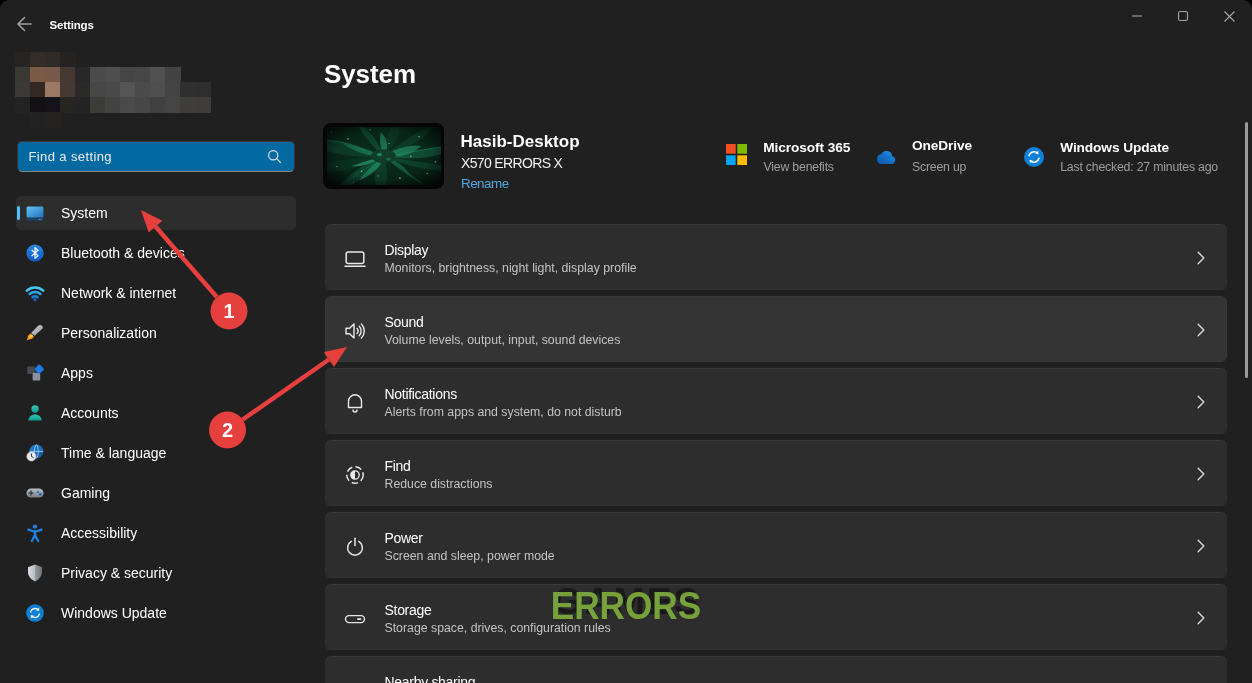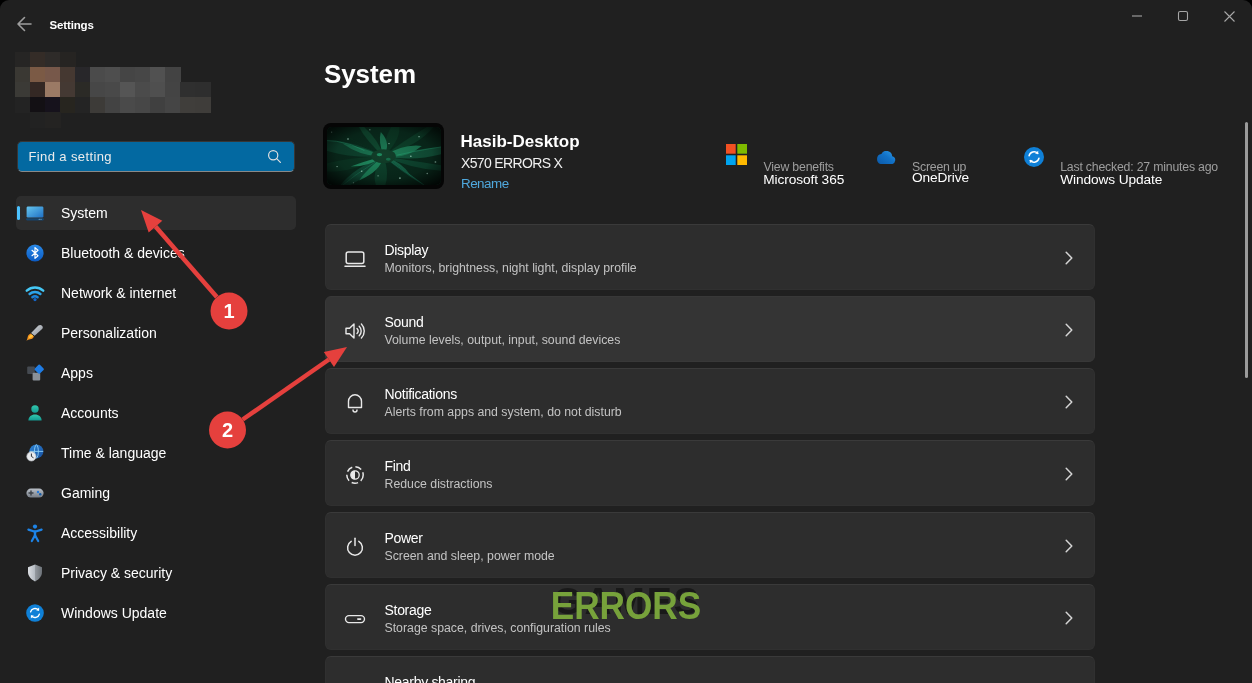--- a/index.html
+++ b/index.html
@@ -37,24 +37,24 @@
 
   
   .main-title { position:absolute; left:324px; top:59.9px; font-size:26px; line-height:28px; font-weight:700; color:#fff; letter-spacing:-0.1px; }
   .thumb { position:absolute; left:323px; top:123px; width:121px; height:65.5px; border-radius:8px; background:#050505; overflow:hidden; }
   .thumb .photo { position:absolute; left:3.5px; top:3.5px; right:3.5px; bottom:3.5px; border-radius:5px; overflow:hidden; }
   .thumb .photo svg { width:100%; height:100%; display:block; }
   .dev-name  { position:absolute; left:460.5px; top:132.6px; font-size:17px; line-height:18px; font-weight:700; color:#fff; }
   .dev-model { position:absolute; left:461px; top:154.9px; font-size:14px; line-height:16px; letter-spacing:-0.65px; color:#f0f0f0; }
   .dev-rename{ position:absolute; left:461px; top:175.8px; font-size:13.4px; line-height:15px; letter-spacing:-0.5px; color:#4fa8dd; }
   .hero-icon { position:absolute; display:flex; }
-  .hero-title{ position:absolute; font-size:13.7px; line-height:14px; font-weight:400; letter-spacing:-0.1px; color:#fff;margin-top:32px; }
+  .hero-title{ position:absolute; font-size:13.7px; line-height:14px; font-weight:700; letter-spacing:-0.1px; color:#fff; }
   .hero-sub  { position:absolute; font-size:12.3px; line-height:14px; letter-spacing:-0.2px; color:#9e9e9e; }
 
-  .card { position:absolute; left:325px; width:770px; height:66px; background:#2d2d2d;
+  .card { position:absolute; left:325px; width:902px; height:66px; background:#2d2d2d;
     border:1px solid #303030; border-top-color:#3a3a3a; border-radius:6px; }
   .card.hl { background:#343434; border-color:#383838; }
   .card .ric { position:absolute; left:17px; top:22px; width:24px; height:24px; display:flex; }
   .card .rt { position:absolute; left:58.5px; top:17.3px; font-size:14px; line-height:16px; letter-spacing:-0.3px; color:#fff; }
   .card .rs { position:absolute; left:58.5px; top:36.1px; font-size:12.3px; line-height:14px; color:#c3c3c3; }
   .card .chev { position:absolute; right:21px; top:26px; display:flex; }
 
   
   .wm { position:absolute; left:0; width:1252px; text-align:center; font-weight:700; white-space:nowrap; }
   #wm1 { top:585px; font-size:37.5px; line-height:33px; letter-spacing:1.95px; padding-left:1.95px; }

